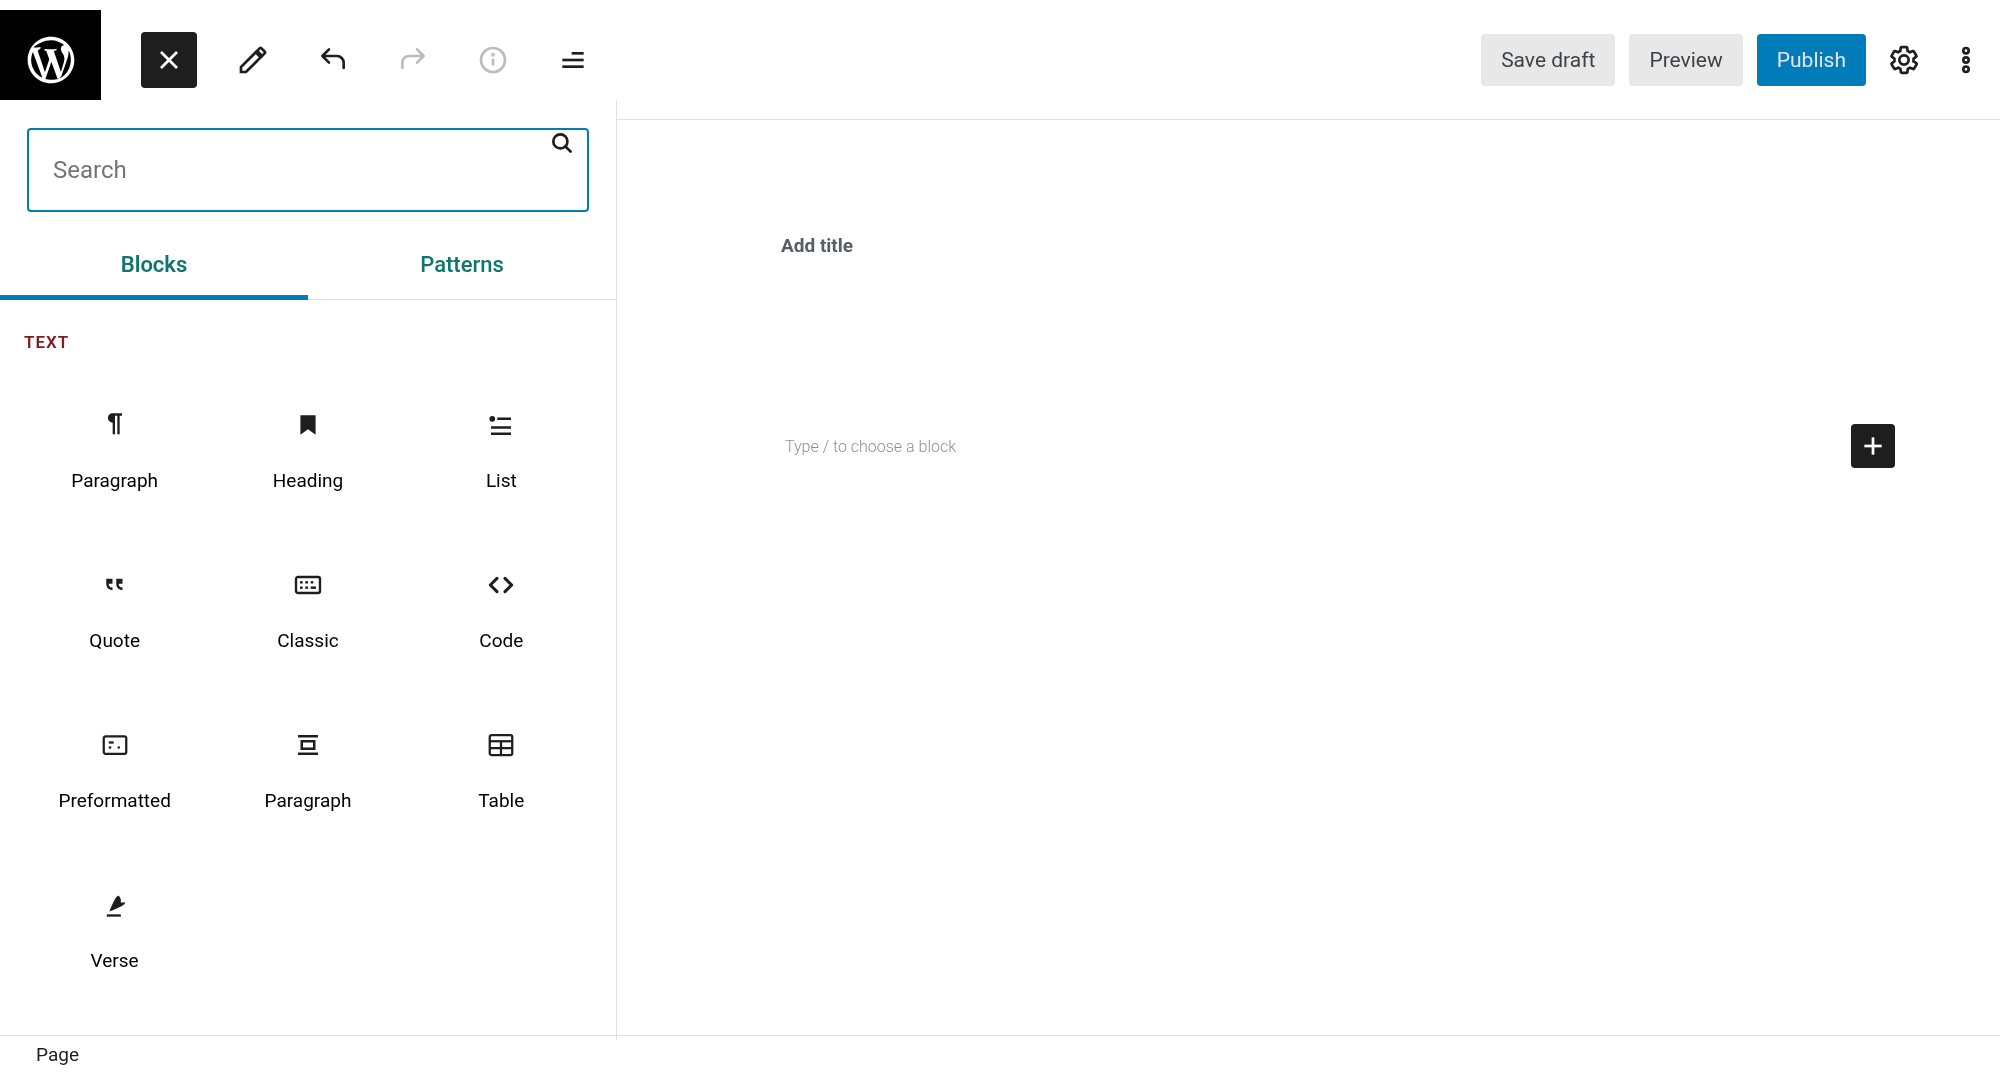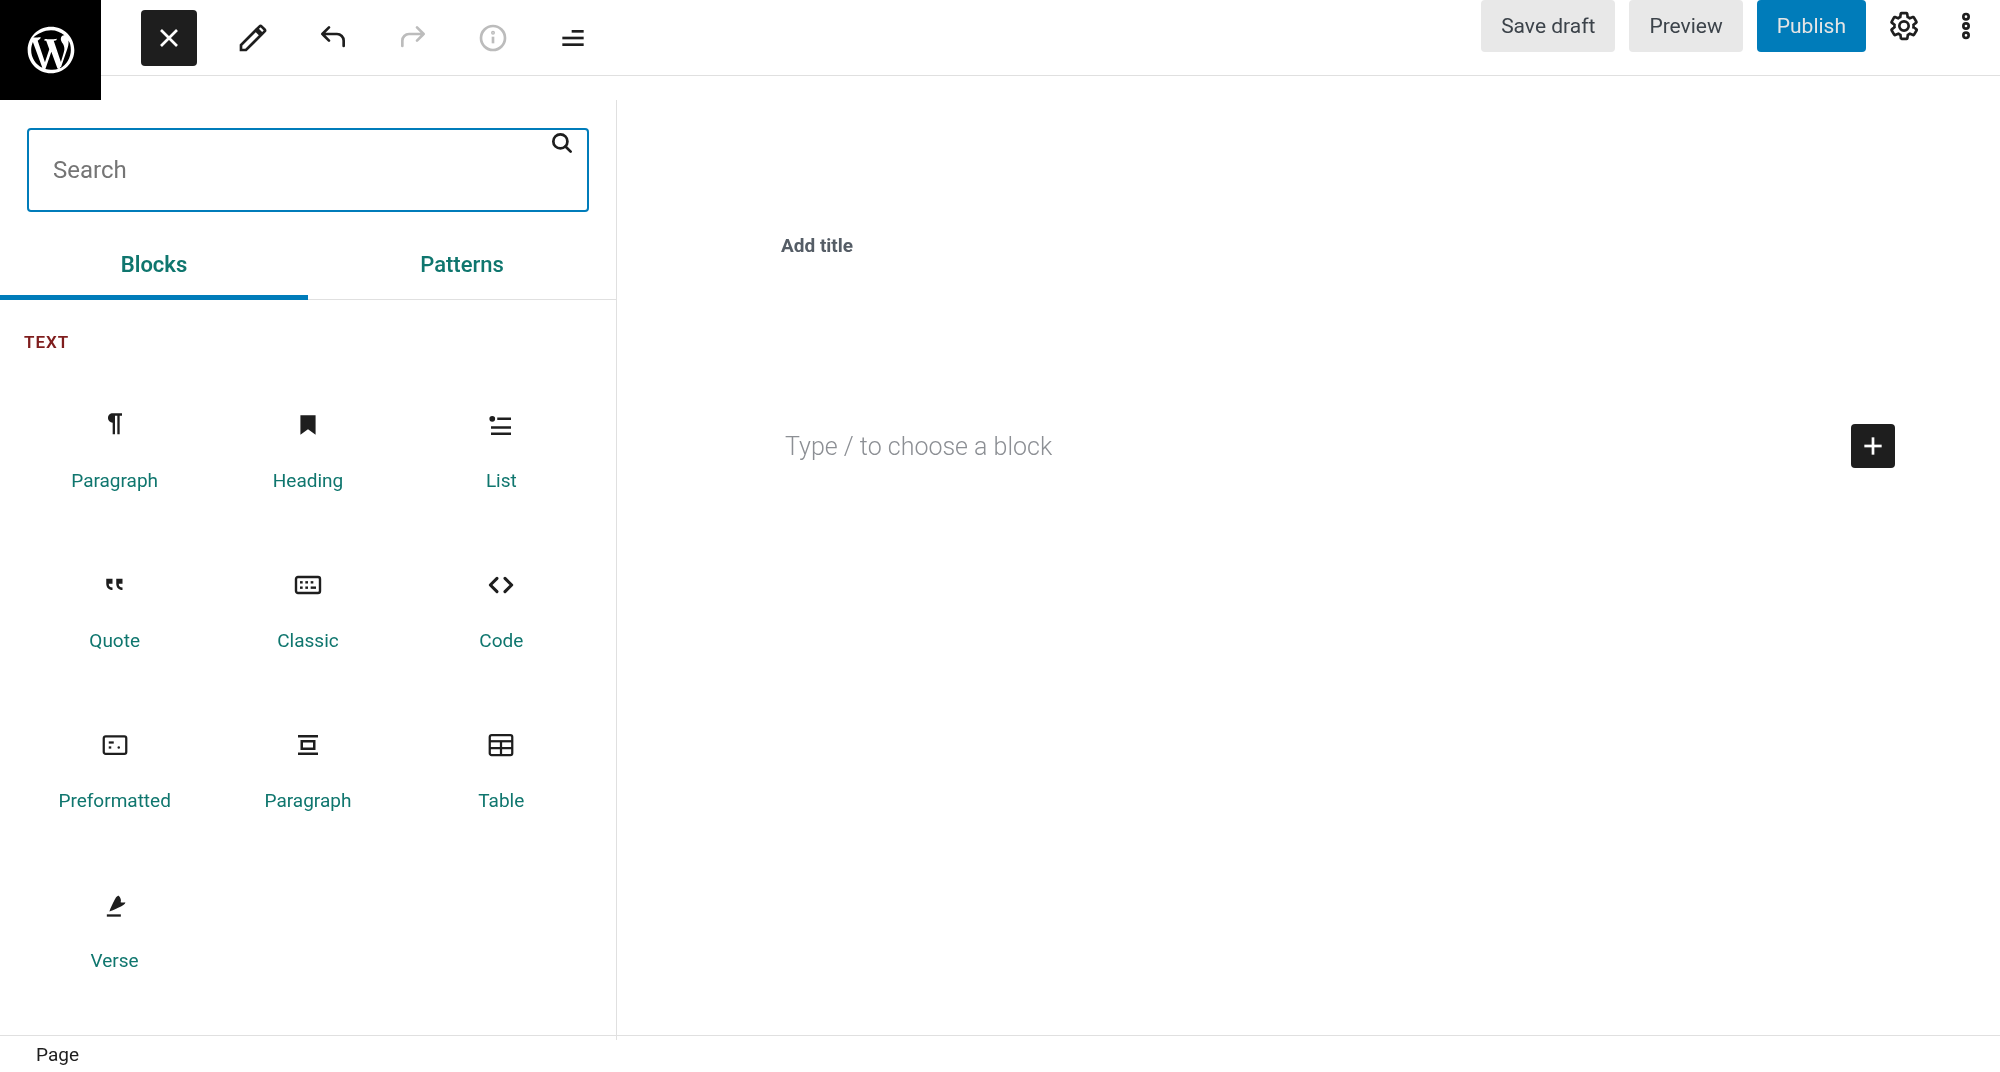--- a/index.html
+++ b/index.html
@@ -1,19 +1,19 @@
 <!DOCTYPE html>
 <html><head>
   <meta charset="utf-8">
   <style>
     * { margin:0; padding:0; box-sizing:border-box; font-family:-apple-system,BlinkMacSystemFont,"Segoe UI",Roboto,Helvetica,Arial,sans-serif; }
     html,body { width:2000px; height:1072px; background:#fff; overflow:hidden; }
 
     
-    .topbar { position:relative; display:flex; height:76px; border-bottom:1px solid #e0e0e0; }
+    .topbar { position:relative; display:flex; align-items:center; height:120px; border-bottom:1px solid #e0e0e0; }
     .wp-logo { width:101px; height:100px; background:#000; display:flex; align-items:center; justify-content:center; cursor:pointer; }
     .wp-logo svg { width:56px; height:56px; fill:#fff; }
     .tb-left { display:flex; align-items:center; gap:32px; margin-left:40px; }
     .icon-btn { width:48px; height:48px; display:flex; align-items:center; justify-content:center; cursor:pointer; border-radius:4px; }
     .icon-btn.sq { width:56px; height:56px; background:#1e1e1e; color:#fff; }
     .icon-btn.sq svg { stroke:#fff; }
     .icon-btn svg { width:32px; height:32px; stroke:#1e1e1e; fill:none; stroke-width:2; }
     .icon-btn.dim svg { stroke:#bcbcbc; }
     .tb-right { position:absolute; right:10px; display:flex; align-items:center; gap:14px; }
     .txt-btn { padding:14px 20px; font-size:21px; border:none; border-radius:4px; cursor:pointer; }
@@ -26,27 +26,27 @@
     .search-box { display:flex; border:2px solid #007cba; border-radius:4px; height:84px; padding:0 12px 0 24px; }
     .search-box input { flex:1; border:none; outline:none; font-size:24px; color:#1e1e1e; background:transparent; }
     .search-box input::placeholder { color:#757575; }
     .tabs { display:flex; text-align:center; margin-top:22px; }
     .tab { flex:1; font-size:22px; padding:18px 0 22px; font-weight:500; color:#0f766e; border-bottom:1px solid #e0e0e0; cursor:pointer; }
     .tab.active { font-weight:600; border-bottom:5px solid #007cba; padding-bottom:18px; }
     .cat-head { font-size:17px; letter-spacing:1px; font-weight:600; color:#7f1d1d; text-transform:uppercase; padding:32px 0 0 24px; }
     .block-grid { display:grid; grid-template-columns:repeat(3,1fr); padding:18px 18px 0; }
     .block-item { display:flex; flex-direction:column; align-items:center; justify-content:center; height:160px; cursor:pointer; border-radius:4px; }
     .block-item .bi-icon { width:32px; height:32px; display:flex; align-items:center; justify-content:center; color:#1e1e1e; }
-    .block-item .bi-label { margin-top:28px; font-size:19px; color:#0f766e; }
+    .block-item .bi-label { margin-top:28px; font-size:19px; color:#000000; }
 
     
     .canvas { position:absolute; left:617px; top:100px; right:0; bottom:32px; }
     .title-ph { position:absolute; left:164px; top:134px; font-size:19px; font-weight:700; color:#555d66; }
     .block-ph-row { position:absolute; left:168px; top:324px; right:105px; display:flex; align-items:center; justify-content:space-between; }
-    .block-ph { font-size:25px; color:#8c8f94; font-weight:300; }
+    .block-ph { font-size:16px; color:#8c8f94; font-weight:300; }
     .add-block { width:44px; height:44px; background:#1e1e1e; display:flex; align-items:center; justify-content:center; cursor:pointer; border-radius:4px; }
 
     
     .footer { position:absolute; bottom:0; left:0; right:0; height:37px; border-top:1px solid #e0e0e0; display:flex; align-items:center; padding:0 36px; }
     .footer span { font-size:19px; color:#1e1e1e; }
   </style>
 </head>
 <body>
 
 <div class="topbar">

